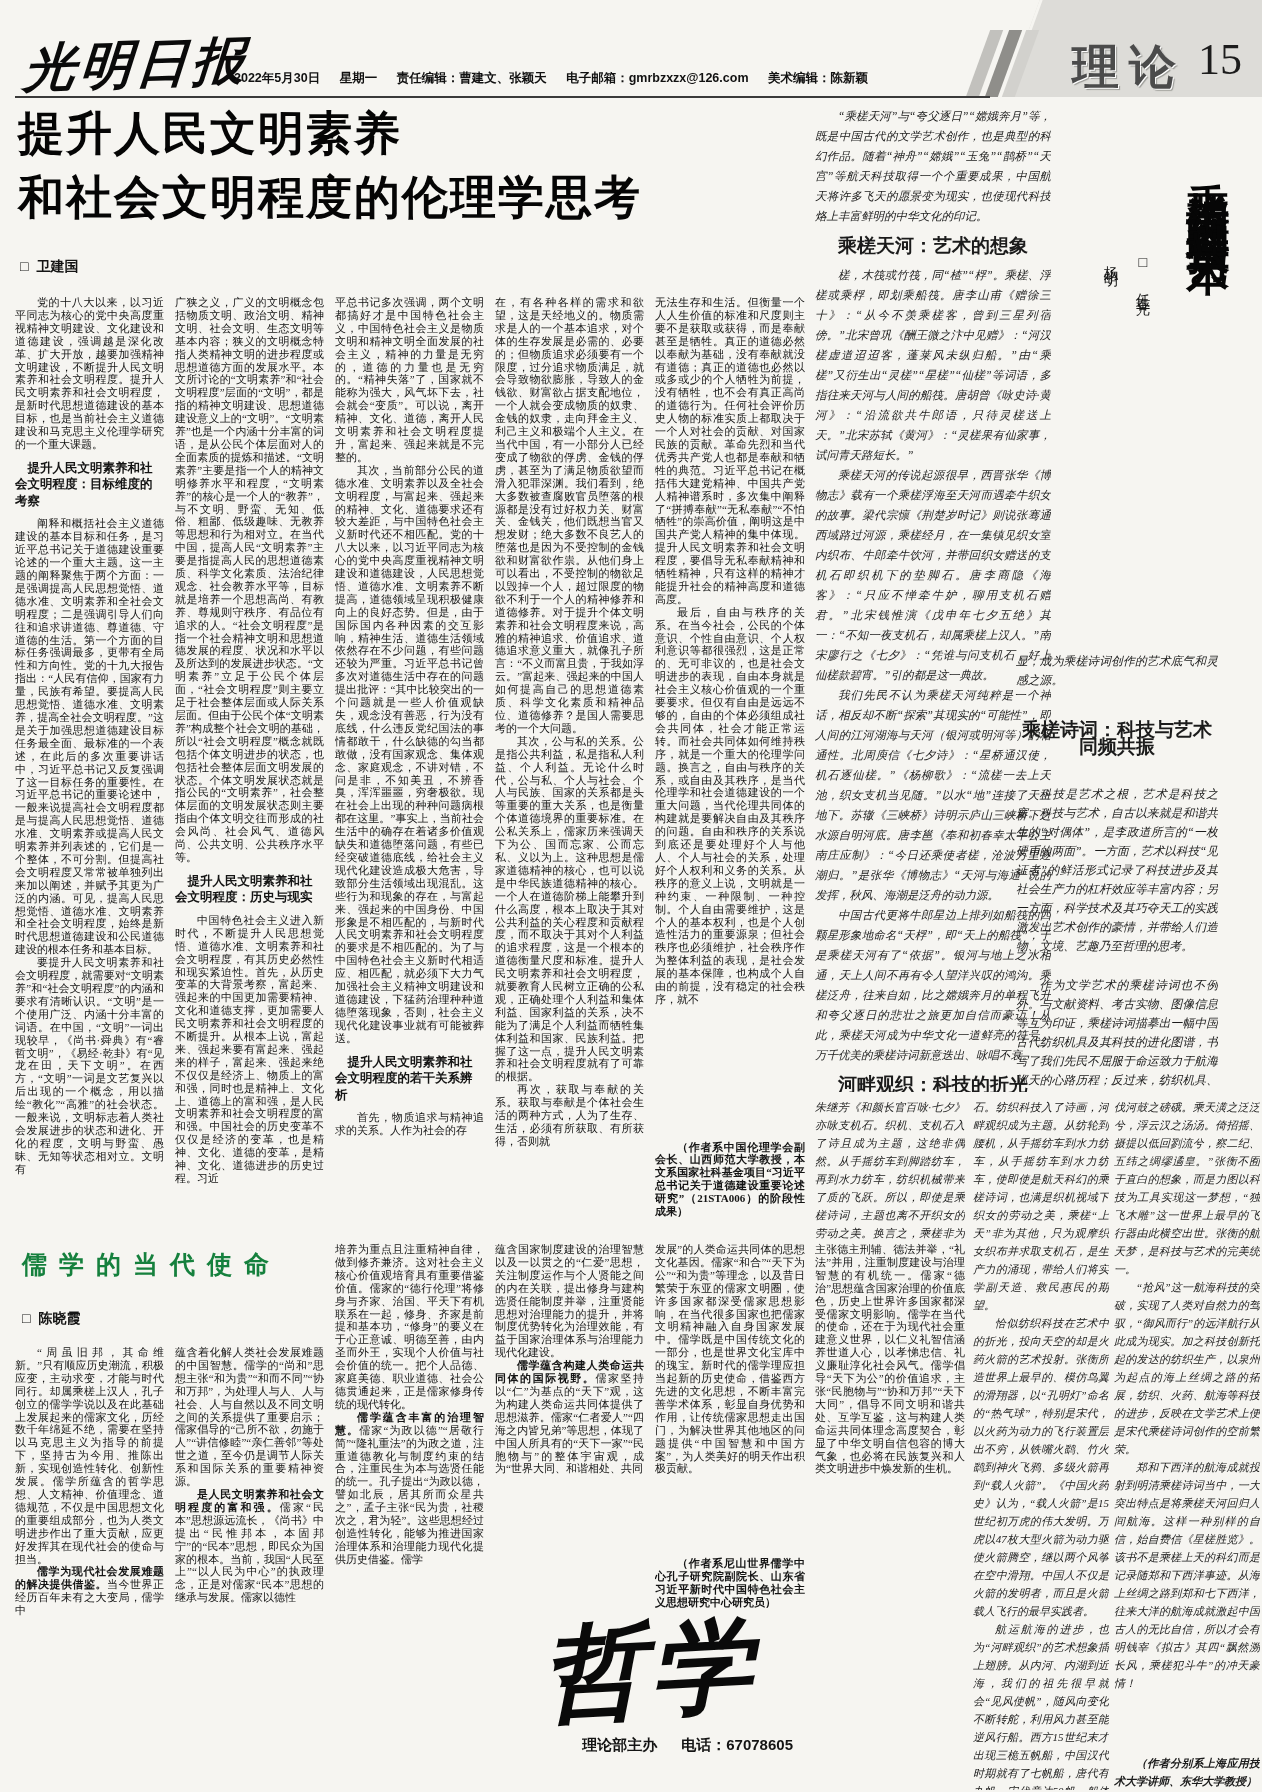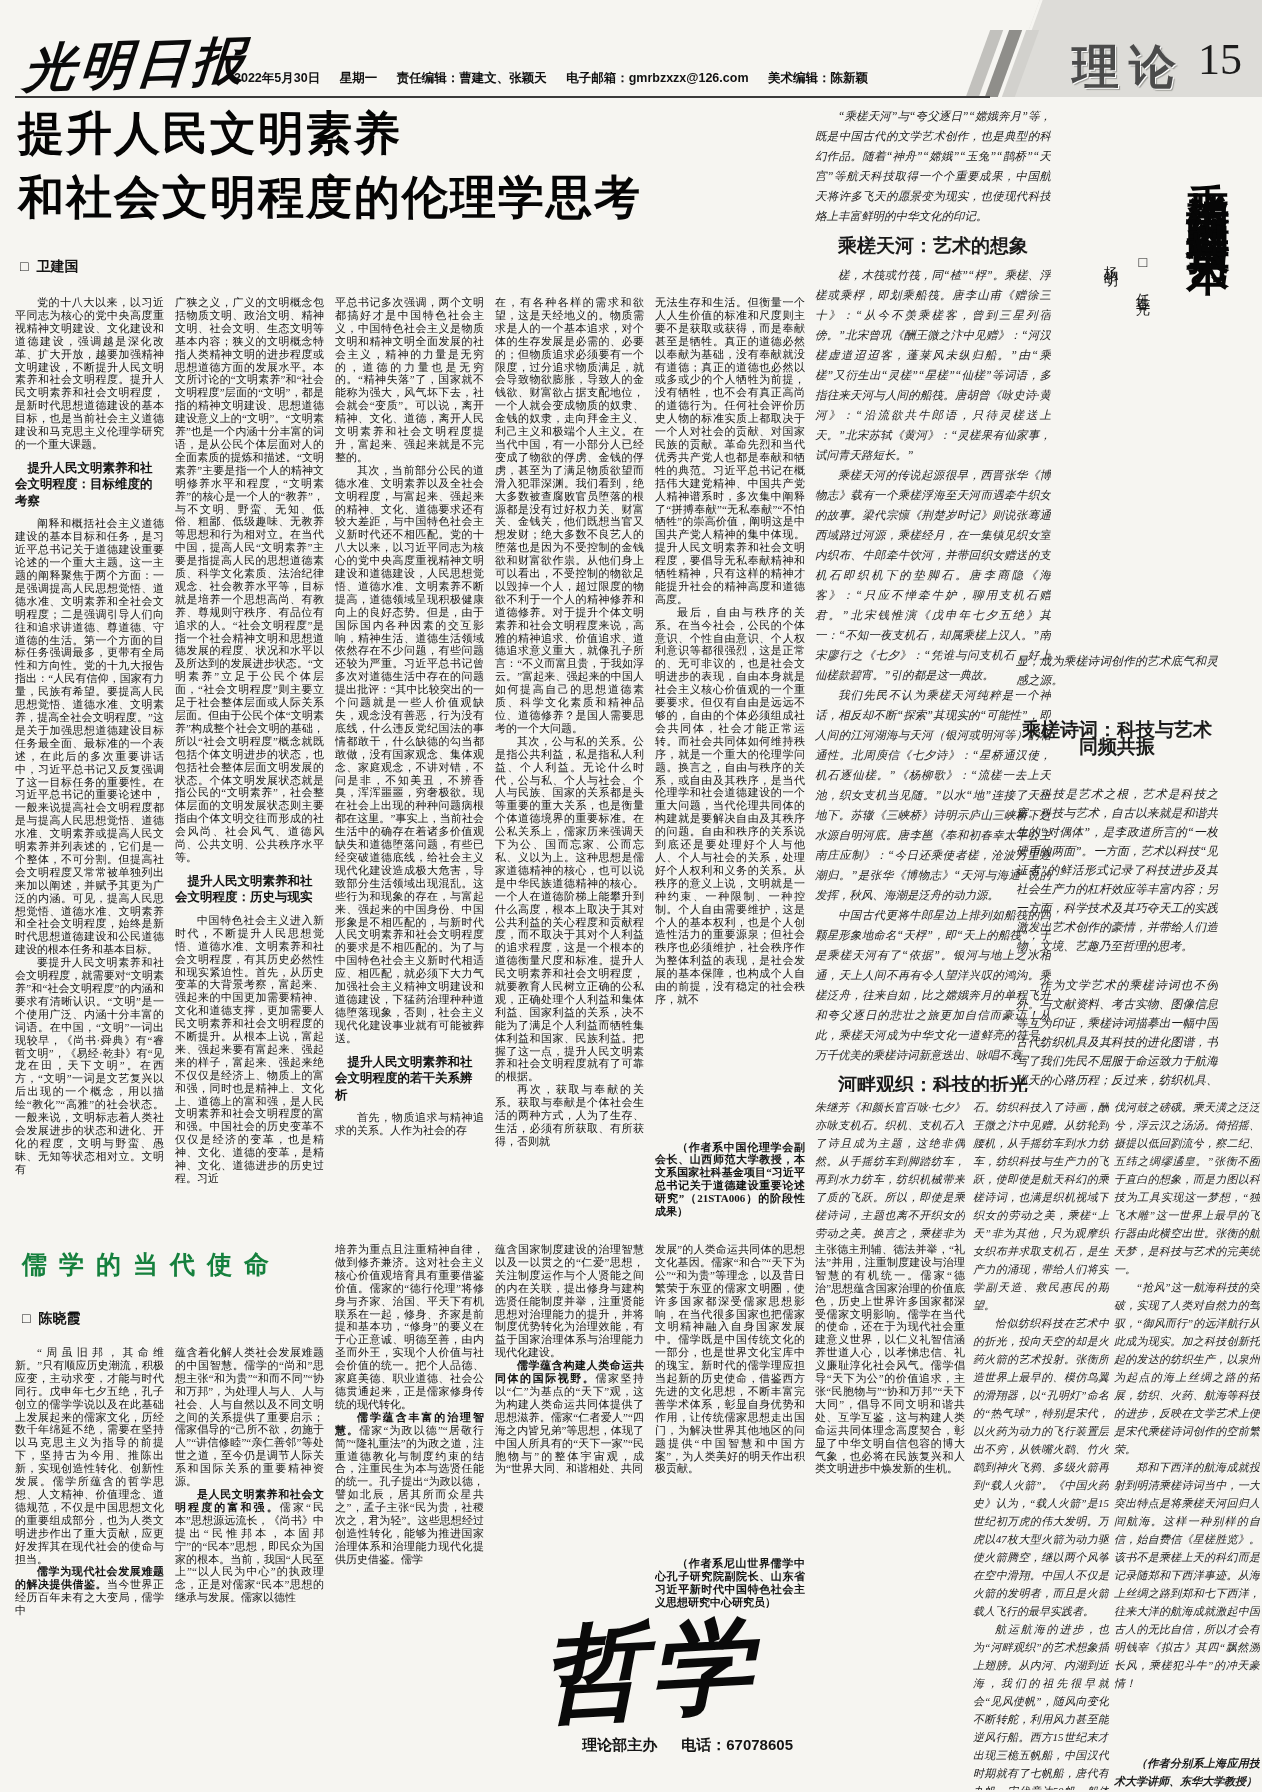--- a/index.html
+++ b/index.html
@@ -131,37 +131,37 @@
   <div class="col kai" style="left:1016px;top:652px;width:202px;height:440px;font-size:11.8px;line-height:19px;gap:20px;">
       <div class="b b-cont">显，成为乘槎诗词创作的艺术底气和灵感之源。</div>
       <div class="b b-h">乘槎诗词：科技与艺术同频共振</div>
       <div class="b b-p">科技是艺术之根，艺术是科技之窗。科技与艺术，自古以来就是和谐共生的“对偶体”，是李政道所言的“一枚硬币的两面”。一方面，艺术以科技“见证者”的鲜活形式记录了科技进步及其社会生产力的杠杆效应等丰富内容；另一方面，科学技术及其巧夺天工的实践激发出艺术创作的豪情，并带给人们造物、文境、艺趣乃至哲理的思考。</div>
       <div class="b b-p">作为文学艺术的乘槎诗词也不例外。与文献资料、考古实物、图像信息等互为印证，乘槎诗词描摹出一幅中国古代纺织机具及其科技的进化图谱，书写了我们先民不屈服于命运致力于航海巡天的心路历程；反过来，纺织机具、火药火箭和航运航海等科技的进步激发了乘槎诗词的创作，平添了自信与豪迈的同时，也丰富和深化了科学理性的批判传统。</div>
     </div>
   <div class="col kai" style="left:815px;top:1098px;width:150px;height:145px;font-size:11px;line-height:18px;">
       <div class="b b-cont">朱继芳《和颜长官百咏·七夕》亦咏支机石。织机、支机石入了诗且成为主题，这绝非偶然。从手摇纺车到脚踏纺车，再到水力纺车，纺织机械带来了质的飞跃。所以，即使是乘槎诗词，主题也离不开织女的劳动之美。换言之，乘槎非为其他，只为观摩织女织布并求取支机</div>
     </div>
   <div class="col kai" style="left:973px;top:1098px;width:136px;height:692px;font-size:11px;line-height:18px;">
-      <div class="b b-cont">石。纺织科技入了诗画，酬王微之汴中见赠。从纺轮到腰机，从手摇纺车到水力纺车，纺织科技与生产力的飞跃，使即使是航天科幻的乘槎诗词，也满是织机视域下织女的劳动之美，乘槎“上天”非为其他，只为观摩织女织布并求取支机石，是生产力的涌现，带给人们将实学副天造、救民惠民的期望。</div>
+      <div class="b b-cont">石。纺织科技入了诗画，河畔观织成为主题。从纺轮到腰机，从手摇纺车到水力纺车，从手摇纺车到水力纺车，使即使是航天科幻的乘槎诗词，也满是织机视域下织女的劳动之美，乘槎“上天”非为其他，只为观摩织女织布并求取支机石，是生产力的涌现，带给人们将实学副天造、救民惠民的期望。</div>
       <div class="b b-p">恰似纺织科技在艺术中的折光，投向天空的却是火药火箭的艺术投射。张衡所造世界上最早的、模仿鸟翼的滑翔器，以“孔明灯”命名的“热气球”，特别是宋代，以火药为动力的飞行装置层出不穷，从铁嘴火鹞、竹火鹞到神火飞鸦、多级火箭再到“载人火箭”。《中国火药史》认为，“载人火箭”是15世纪初万虎的伟大发明。万虎以47枚大型火箭为动力驱使火箭腾空，继以两个风筝在空中滑翔。中国人不仅是火箭的发明者，而且是火箭载人飞行的最早实践者。</div>
       <div class="b b-p">航运航海的进步，也为“河畔观织”的艺术想象插上翅膀。从内河、内湖到近海，我们的祖先很早就会“见风使帆”，随风向变化不断转舵，利用风力甚至能逆风行船。西方15世纪末才出现三桅五帆船，中国汉代时期就有了七帆船，唐代有九帆，宋代竟达50帆。船体之大，规模之宏，排水之巨，堪称传奇。与当时西方固定帆不同，中国帆船的帆数量多且可以调节，遇侧风甚至逆风时，也总能与风向形成夹角“抢风”，张帆巧借八面来风之力，使船以Z字形交替行进，劈波斩浪，远渡重洋。</div>
     </div>
   <div class="col kai" style="left:1114px;top:1098px;width:146px;height:692px;font-size:11px;line-height:18px;">
       <div class="b b-cont">伐河鼓之磅硪。乘天潢之泛泛兮，浮云汉之汤汤。倚招摇、摄提以低回剹流兮，察二纪、五纬之绸缪遹皇。”张衡不囿于直白的想象，而是力图以科技为工具实现这一梦想，“独飞木雕”这一世界上最早的飞行器由此横空出世。张衡的航天梦，是科技与艺术的完美统一。</div>
       <div class="b b-p">“抢风”这一航海科技的突破，实现了人类对自然力的驾驭，“御风而行”的远洋航行从此成为现实。加之科技创新托起的发达的纺织生产，以泉州为起点的海上丝绸之路的拓展，纺织、火药、航海等科技的进步，反映在文学艺术上便是宋代乘槎诗词创作的空前繁荣。</div>
       <div class="b b-p">郑和下西洋的航海成就投射到明清乘槎诗词当中，一大突出特点是将乘槎天河回归人间航海。这样一种别样的自信，始自费信《星槎胜览》。该书不是乘槎上天的科幻而是记录随郑和下西洋事迹。从海上丝绸之路到郑和七下西洋，往来大洋的航海成就激起中国古人的无比自信，所以才会有明钱宰《拟古》其四“飘然溯长风，乘槎犯斗牛”的冲天豪情！</div>
       <div class="b b-bio">（作者分别系上海应用技术大学讲师、东华大学教授）</div>
     </div>
 
   <div class="rx-headline">儒学的当代使命</div>
   <div class="byline" style="left:22px;top:1310px;">
     <span class="sq">□</span><span>陈晓霞</span>
   </div>
   <div class="col song" style="left:15px;top:1346px;width:149px;height:442px;">
-      <div class="b b-p">“周虽旧邦，其命维新。”只有顺应历史潮流，积极应变，主动求变，才能与时代同行。戊申年七夕五绝，孔子创立的儒学学说以及在此基础上发展起来的儒家文化，历经数千年绵延不绝，需要在坚持以马克思主义为指导的前提下，坚持古为今用、推陈出新，实现创造性转化、创新性发展。儒学所蕴含的哲学思想、人文精神、价值理念、道德规范，不仅是中国思想文化的重要组成部分，也为人类文明进步作出了重大贡献，应更好发挥其在现代社会的使命与担当。</div>
+      <div class="b b-p">“周虽旧邦，其命维新。”只有顺应历史潮流，积极应变，主动求变，才能与时代同行。却属乘槎上汉人，孔子创立的儒学学说以及在此基础上发展起来的儒家文化，历经数千年绵延不绝，需要在坚持以马克思主义为指导的前提下，坚持古为今用、推陈出新，实现创造性转化、创新性发展。儒学所蕴含的哲学思想、人文精神、价值理念、道德规范，不仅是中国思想文化的重要组成部分，也为人类文明进步作出了重大贡献，应更好发挥其在现代社会的使命与担当。</div>
       <div class="b b-lp"><span class="lead">儒学为现代社会发展难题的解决提供借鉴。</span>当今世界正经历百年未有之大变局，儒学中</div>
     </div>
   <div class="col song" style="left:175px;top:1346px;width:149px;height:442px;">
       <div class="b b-cont">蕴含着化解人类社会发展难题的中国智慧。儒学的“尚和”思想主张“和为贵”“和而不同”“协和万邦”，为处理人与人、人与社会、人与自然以及不同文明之间的关系提供了重要启示；儒家倡导的“己所不欲，勿施于人”“讲信修睦”“亲仁善邻”等处世之道，至今仍是调节人际关系和国际关系的重要精神资源。</div>
       <div class="b b-lp"><span class="lead">是人民文明素养和社会文明程度的富和强。</span>儒家“民本”思想源远流长，《尚书》中提出“民惟邦本，本固邦宁”的“民本”思想，即民众为国家的根本。当前，我国“人民至上”“以人民为中心”的执政理念，正是对儒家“民本”思想的继承与发展。儒家以德性</div>
     </div>
   <div class="col song" style="left:335px;top:1243px;width:149px;height:545px;">
       <div class="b b-cont">培养为重点且注重精神自律，做到修齐兼济。这对社会主义核心价值观培育具有重要借鉴价值。儒家的“德行伦理”将修身与齐家、治国、平天下有机联系在一起，修身、齐家是前提和基本功，“修身”的要义在于心正意诚、明德至善，由内圣而外王，实现个人价值与社会价值的统一。把个人品德、家庭美德、职业道德、社会公德贯通起来，正是儒家修身传统的现代转化。</div>
       <div class="b b-lp"><span class="lead">儒学蕴含丰富的治理智慧。</span>儒家“为政以德”“居敬行简”“隆礼重法”的为政之道，注重道德教化与制度约束的结合，注重民生为本与选贤任能的统一。孔子提出“为政以德，譬如北辰，居其所而众星共之”，孟子主张“民为贵，社稷次之，君为轻”。这些思想经过创造性转化，能够为推进国家治理体系和治理能力现代化提供历史借鉴。儒学</div>
     </div>

